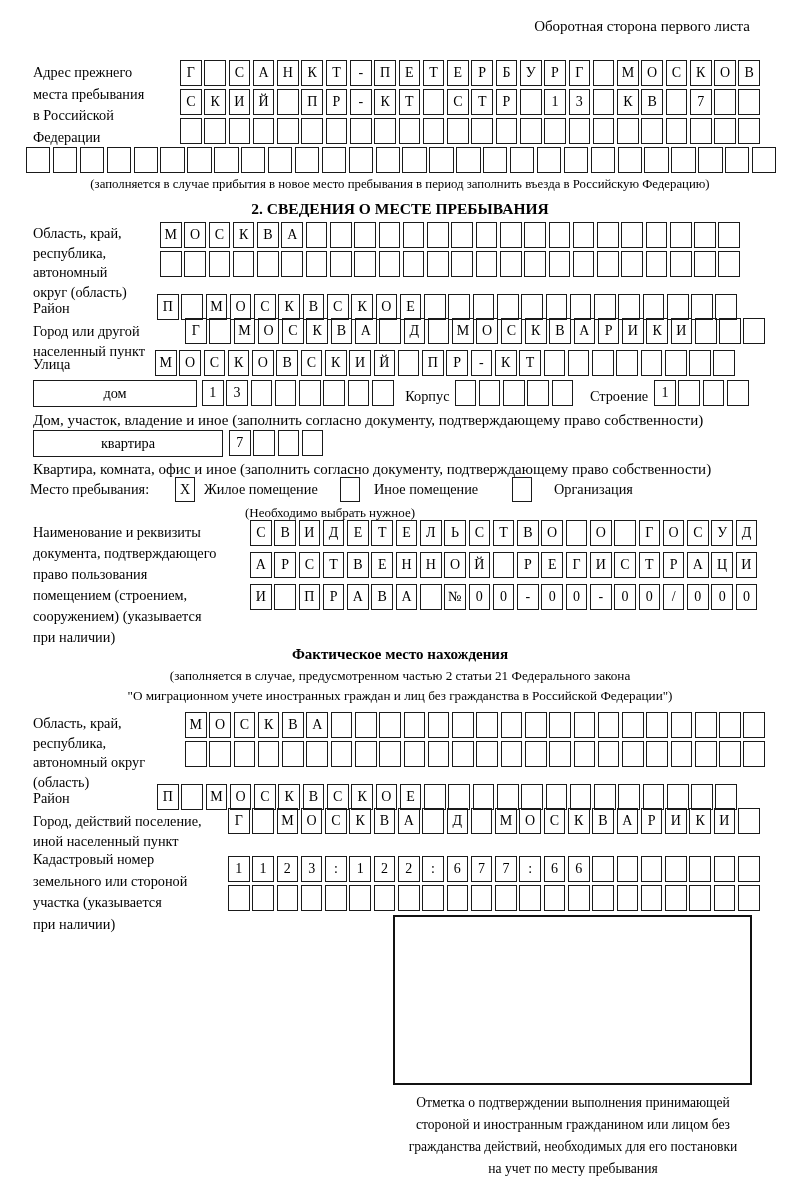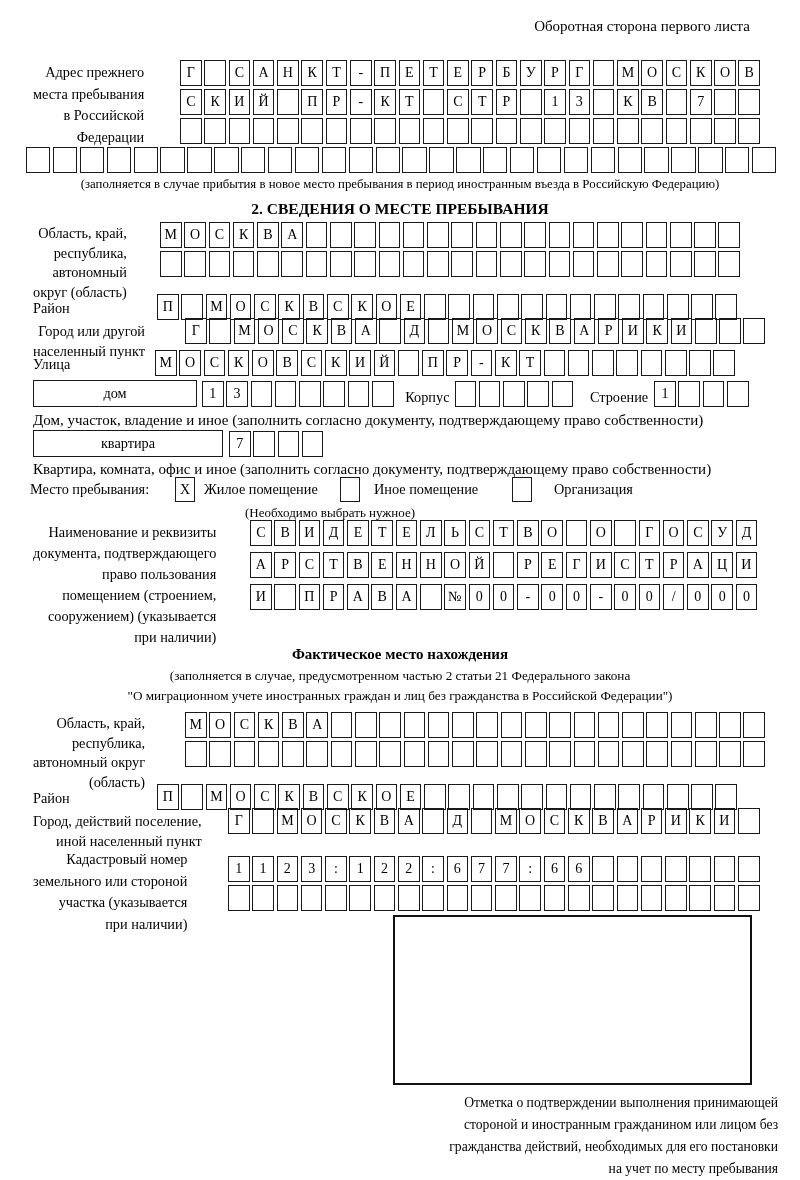--- a/index.html
+++ b/index.html
@@ -4,40 +4,40 @@
 <style>
   html,body{margin:0;padding:0;background:#fff;}
   .page{
     position:relative;width:800px;height:1180px;overflow:hidden;
     background:#fff;color:#000;
     font-family:"Liberation Serif","DejaVu Serif",serif;
   }
   .abs{position:absolute;}
   .hnote{right:50px;top:18px;font-size:15px;}
   .lbl{font-size:14.3px;line-height:21px;white-space:nowrap;}
-  .lines .tline{white-space:nowrap;text-align:right;}
+  .lines .tline{white-space:nowrap;}
   .grow{display:flex;}
   .cell{
     box-sizing:border-box;flex:none;
     width:21.6px;height:26px;margin-right:2.7px;
     border:1.6px solid #1a1a1a;
     display:flex;align-items:center;justify-content:center;
     font-size:14px;line-height:1;
   }
   .wide .cell{width:24.3px;margin-right:2.6px;}
   .mark .cell{width:20px;height:25px;}
   .cnote{left:0;width:100%;text-align:center;font-size:12.8px;}
   .lnote{left:33px;font-size:15px;}
   .sectitle{left:0;width:100%;text-align:center;font-weight:bold;font-size:15.5px;}
   .boxlabel{
     box-sizing:border-box;border:1.6px solid #1a1a1a;height:27px;
     display:flex;align-items:center;justify-content:center;
     font-size:14.3px;flex:none;
   }
-  .hrow{display:flex;align-items:center;}
+  .hrow{display:flex;align-items:flex-start;}
   .inlbl{font-size:14.3px;white-space:nowrap;}
   .stamp{box-sizing:border-box;border:2px solid #111;background:#fff;}
   .scaption{text-align:center;font-size:13.6px;line-height:22px;}
 </style>
 </head>
 <body>
 
 <div class="page">
 
   <div class="abs hnote">Оборотная сторона первого листа</div>
@@ -149,21 +149,21 @@
       <span class="cell"></span>
       <span class="cell"></span>
       <span class="cell"></span>
       <span class="cell"></span>
       <span class="cell"></span>
       <span class="cell"></span>
       <span class="cell"></span>
       <span class="cell"></span>
       <span class="cell"></span>
     </div>
-  <div class="abs cnote" style="top:177px">(заполняется в случае прибытия в новое место пребывания в период иностранным въезда в Российскую Федерацию)</div>
+  <div class="abs cnote" style="top:177px">(заполняется в случае прибытия в новое место пребывания в период заполнить въезда в Российскую Федерацию)</div>
 
   <div class="abs sectitle" style="top:200px">2. СВЕДЕНИЯ О МЕСТЕ ПРЕБЫВАНИЯ</div>
 
   <div class="abs lbl lines" style="left:33px;top:224px;line-height:19.5px">
       <div class="tline">Область, край,</div>
       <div class="tline">республика,</div>
       <div class="tline">автономный</div>
       <div class="tline">округ (область)</div>
     </div>
   <div class="abs grow" style="left:160px;top:222px">

